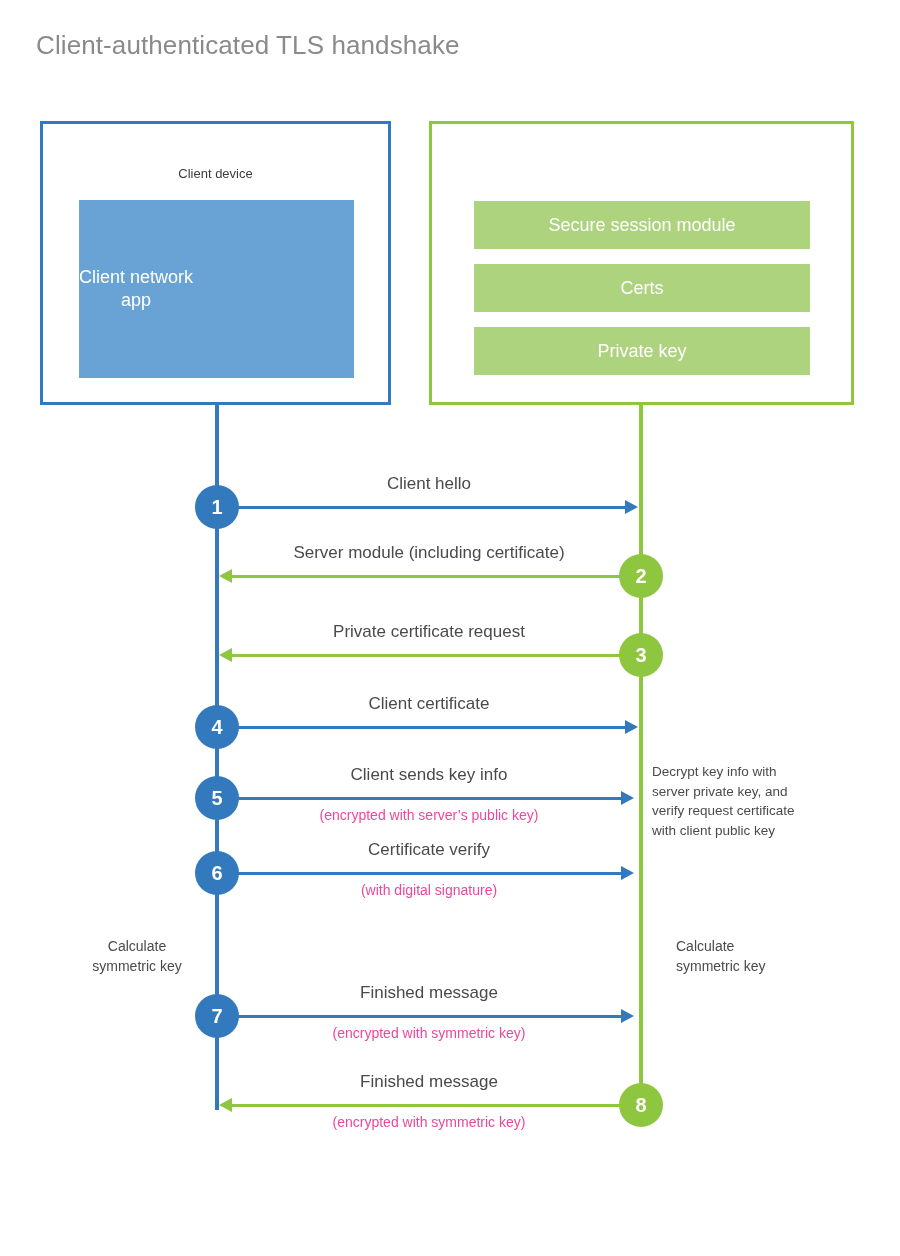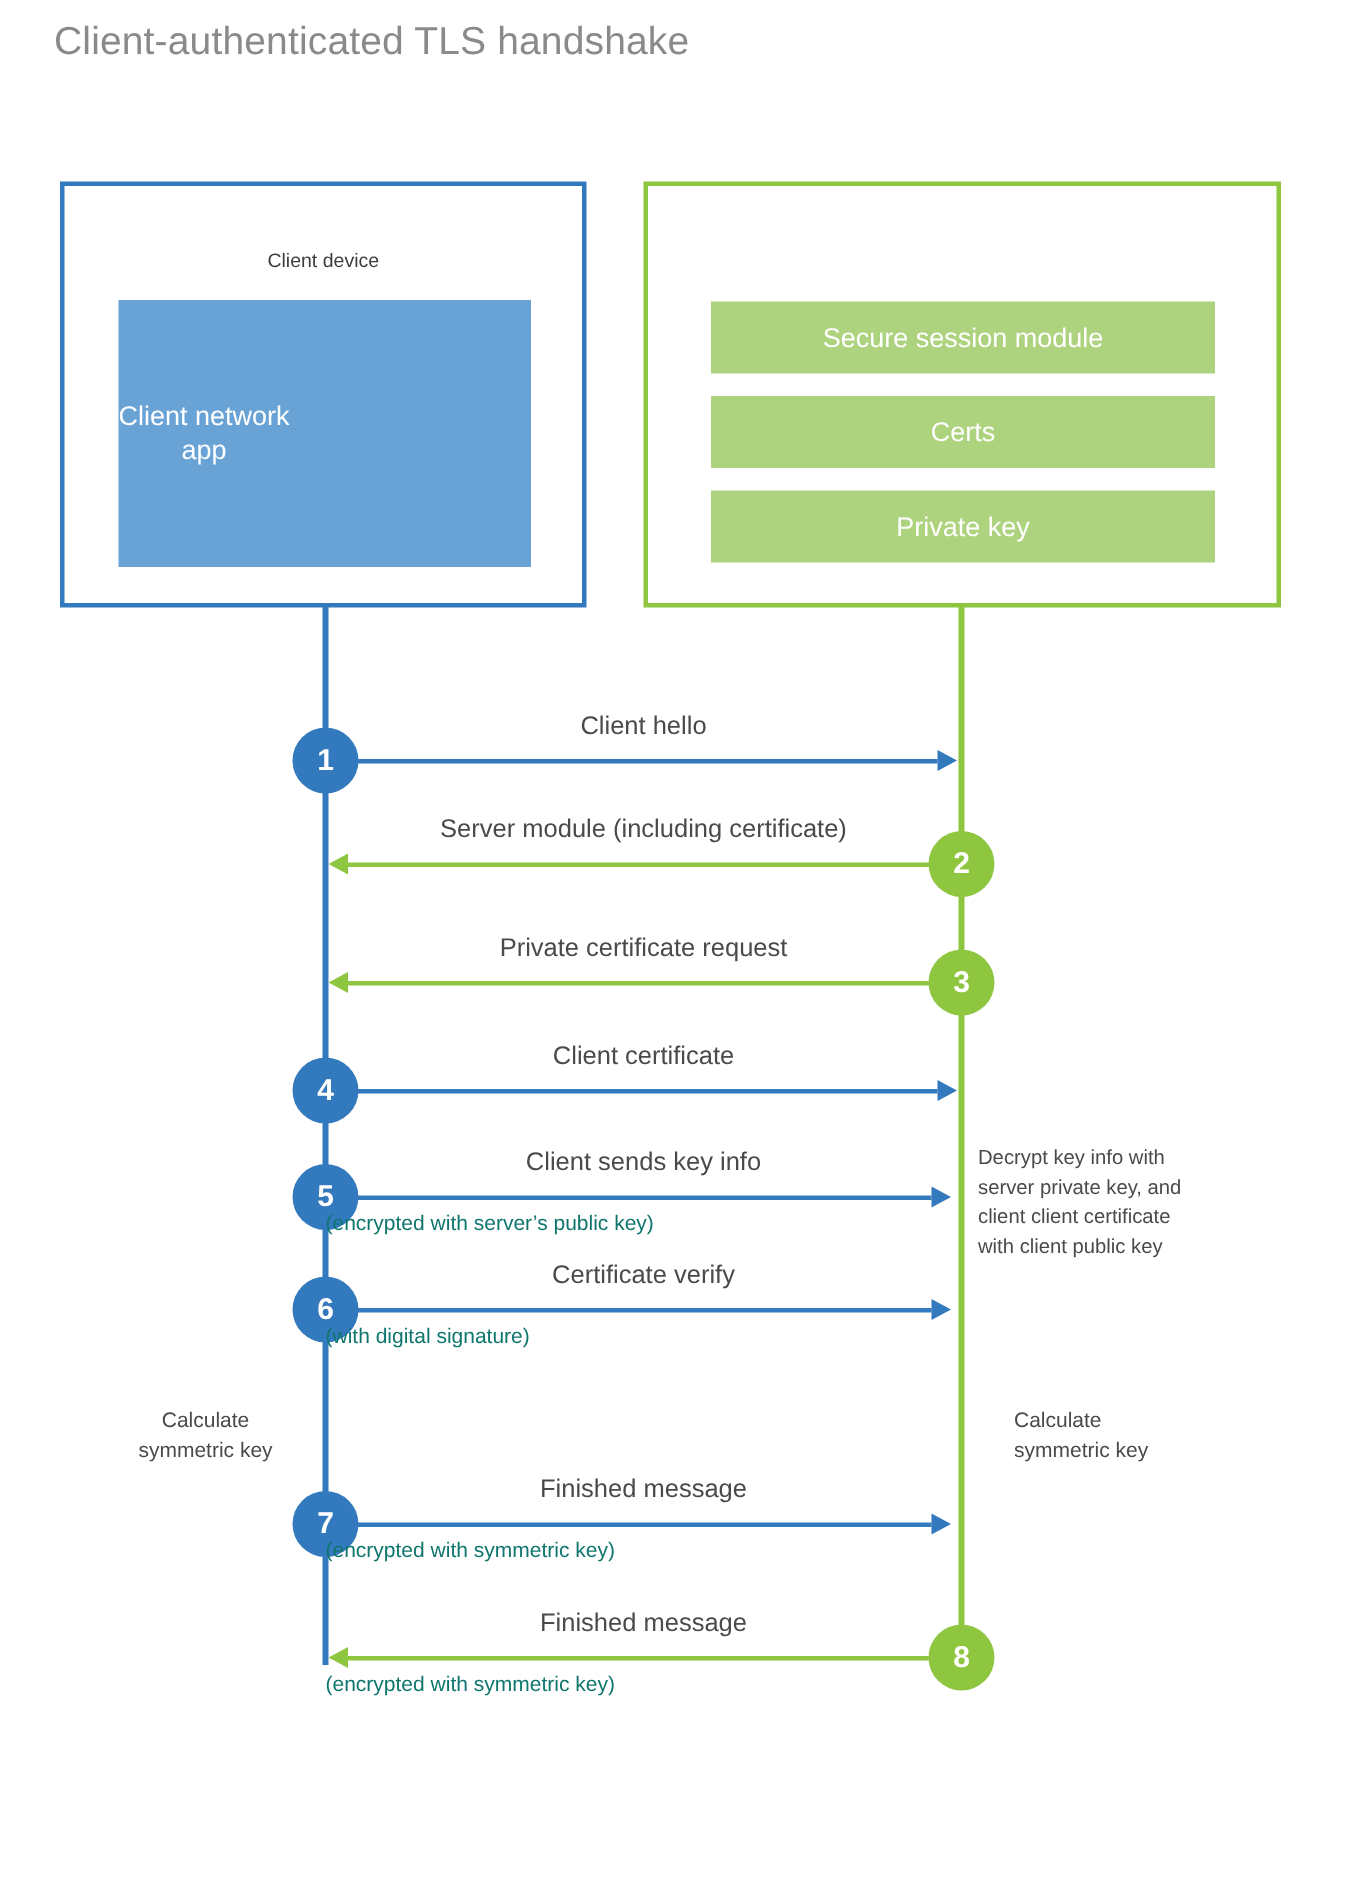--- a/index.html
+++ b/index.html
@@ -18,21 +18,21 @@
     width: 900px;
     height: 1256px;
     overflow: hidden;
     background: #ffffff;
   }
 
   
   #page-title {
     position: absolute;
     left: 36px;
-    top: 12px;
+    top: 30px;
     font-size: 26px;
     font-weight: 400;
     color: #8a8a8a;
     letter-spacing: 0.1px;
     white-space: nowrap;
   }
 
   
   .participant-box {
     position: absolute;
@@ -146,22 +146,23 @@
     text-align: center;
     font-size: 17px;
     color: #4a4a4a;
     top: -33px;
     white-space: nowrap;
   }
   .msg-sublabel {
     position: absolute;
     left: 217px;
     width: 424px;
+    text-align: center;
     font-size: 14px;
-    color: #0f766e;
+    color: #ec4899;
     top: 9px;
     white-space: nowrap;
   }
 
   
   .step-circle {
     position: absolute;
     width: 44px;
     height: 44px;
     border-radius: 50%;
@@ -297,21 +298,21 @@
     <div class="msg-label">Finished message</div>
     <div class="arrow-line" style="left:232px;width:409px;"></div>
     <div class="arrow-head" style="left:219px;"></div>
     <div class="step-circle on-server">8</div>
     <div class="msg-sublabel">(encrypted with symmetric key)</div>
   </div>
 
   <div class="side-note" id="note-decrypt">
     <span class="note-line">Decrypt key info with</span>
     <span class="note-line">server private key, and</span>
-    <span class="note-line">client client certificate</span>
+    <span class="note-line">verify request certificate</span>
     <span class="note-line">with client public key</span>
   </div>
 
   <div class="side-note" id="note-client-symmetric">
     <span class="note-line">Calculate</span>
     <span class="note-line">symmetric key</span>
   </div>
 
   <div class="side-note" id="note-server-symmetric">
     <span class="note-line">Calculate</span>

